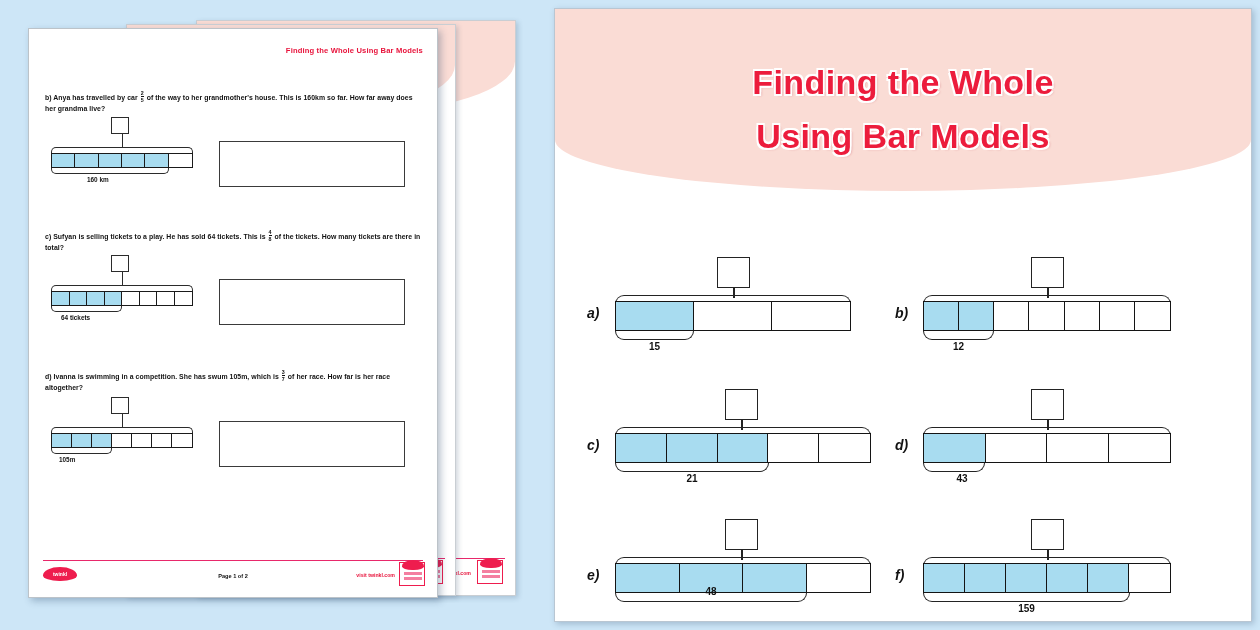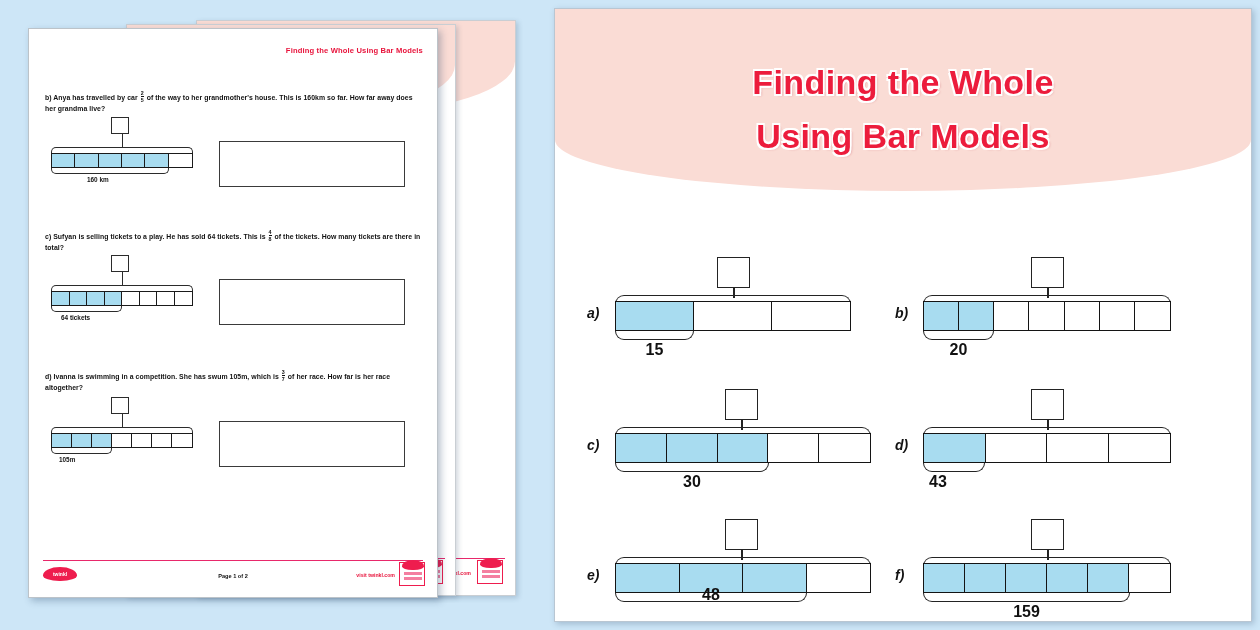--- a/index.html
+++ b/index.html
@@ -161,21 +161,21 @@
   .bg-cells > i { display: block; height: 100%; border-right: 1.8px solid #141414; }
   .bg-cells > i:last-child { border-right: none; }
   .bg-cells > i.on { background: #a8dcf0; }
   .bg-brace-bot {
     position: absolute; height: 9px;
     border: 1.6px solid #232323; border-top: none;
     border-bottom-left-radius: 9px; border-bottom-right-radius: 9px;
   }
   .bg-tick { position: absolute; width: 1.6px; background: #232323; }
   .bg-box { position: absolute; border: 1.6px solid #232323; background: #fff; }
-  .bg-value { position: absolute; font-size: 16px; font-weight: bold; color: #111; text-align: center; }
+  .bg-value { position: absolute; font-size: 10px; font-weight: bold; color: #111; text-align: center; }
 </style>
 </head>
 <body>
 
 <div id="stage">
 
   <div id="left-pane">
 
     <div class="sheet-back2">
       <div class="back-pink-band"></div>
@@ -351,52 +351,52 @@
       <div class="bg-cells" style="left:28px; top:44px; width:248px; height:30px;">
         <i class="on" style="width:14.28%"></i>
         <i class="on" style="width:14.28%"></i>
         <i style="width:14.28%"></i>
         <i style="width:14.28%"></i>
         <i style="width:14.28%"></i>
         <i style="width:14.28%"></i>
         <i style="width:14.32%"></i>
       </div>
       <div class="bg-brace-bot" style="left:28px; top:74px; width:71px;"></div>
-      <div class="bg-value" style="left:28px; top:84px; width:71px;">20</div>
+      <div class="bg-value" style="left:28px; top:84px; width:71px;">12</div>
     </div>
 
     <div class="bg-item" style="left:32px; top:380px;">
       <div class="bg-letter" style="left:0px; top:48px;">c)</div>
       <div class="bg-box" style="left:138px; top:0px; width:33px; height:31px;"></div>
       <div class="bg-tick" style="left:154px; top:31px; height:10px;"></div>
       <div class="bg-brace-top" style="left:28px; top:38px; width:256px;"></div>
       <div class="bg-cells" style="left:28px; top:44px; width:256px; height:30px;">
         <i class="on" style="width:20%"></i>
         <i class="on" style="width:20%"></i>
         <i class="on" style="width:20%"></i>
         <i style="width:20%"></i>
         <i style="width:20%"></i>
       </div>
       <div class="bg-brace-bot" style="left:28px; top:74px; width:154px;"></div>
-      <div class="bg-value" style="left:28px; top:84px; width:154px;">30</div>
+      <div class="bg-value" style="left:28px; top:84px; width:154px;">21</div>
     </div>
 
     <div class="bg-item" style="left:340px; top:380px;">
       <div class="bg-letter" style="left:0px; top:48px;">d)</div>
       <div class="bg-box" style="left:136px; top:0px; width:33px; height:31px;"></div>
       <div class="bg-tick" style="left:152px; top:31px; height:10px;"></div>
       <div class="bg-brace-top" style="left:28px; top:38px; width:248px;"></div>
       <div class="bg-cells" style="left:28px; top:44px; width:248px; height:30px;">
         <i class="on" style="width:25%"></i>
         <i style="width:25%"></i>
         <i style="width:25%"></i>
         <i style="width:25%"></i>
       </div>
       <div class="bg-brace-bot" style="left:28px; top:74px; width:62px;"></div>
-      <div class="bg-value" style="left:12px; top:84px; width:62px;">43</div>
+      <div class="bg-value" style="left:36px; top:84px; width:62px;">43</div>
     </div>
 
     <div class="bg-item" style="left:32px; top:510px;">
       <div class="bg-letter" style="left:0px; top:48px;">e)</div>
       <div class="bg-box" style="left:138px; top:0px; width:33px; height:31px;"></div>
       <div class="bg-tick" style="left:154px; top:31px; height:10px;"></div>
       <div class="bg-brace-top" style="left:28px; top:38px; width:256px;"></div>
       <div class="bg-cells" style="left:28px; top:44px; width:256px; height:30px;">
         <i class="on" style="width:25%"></i>
         <i class="on" style="width:25%"></i>

